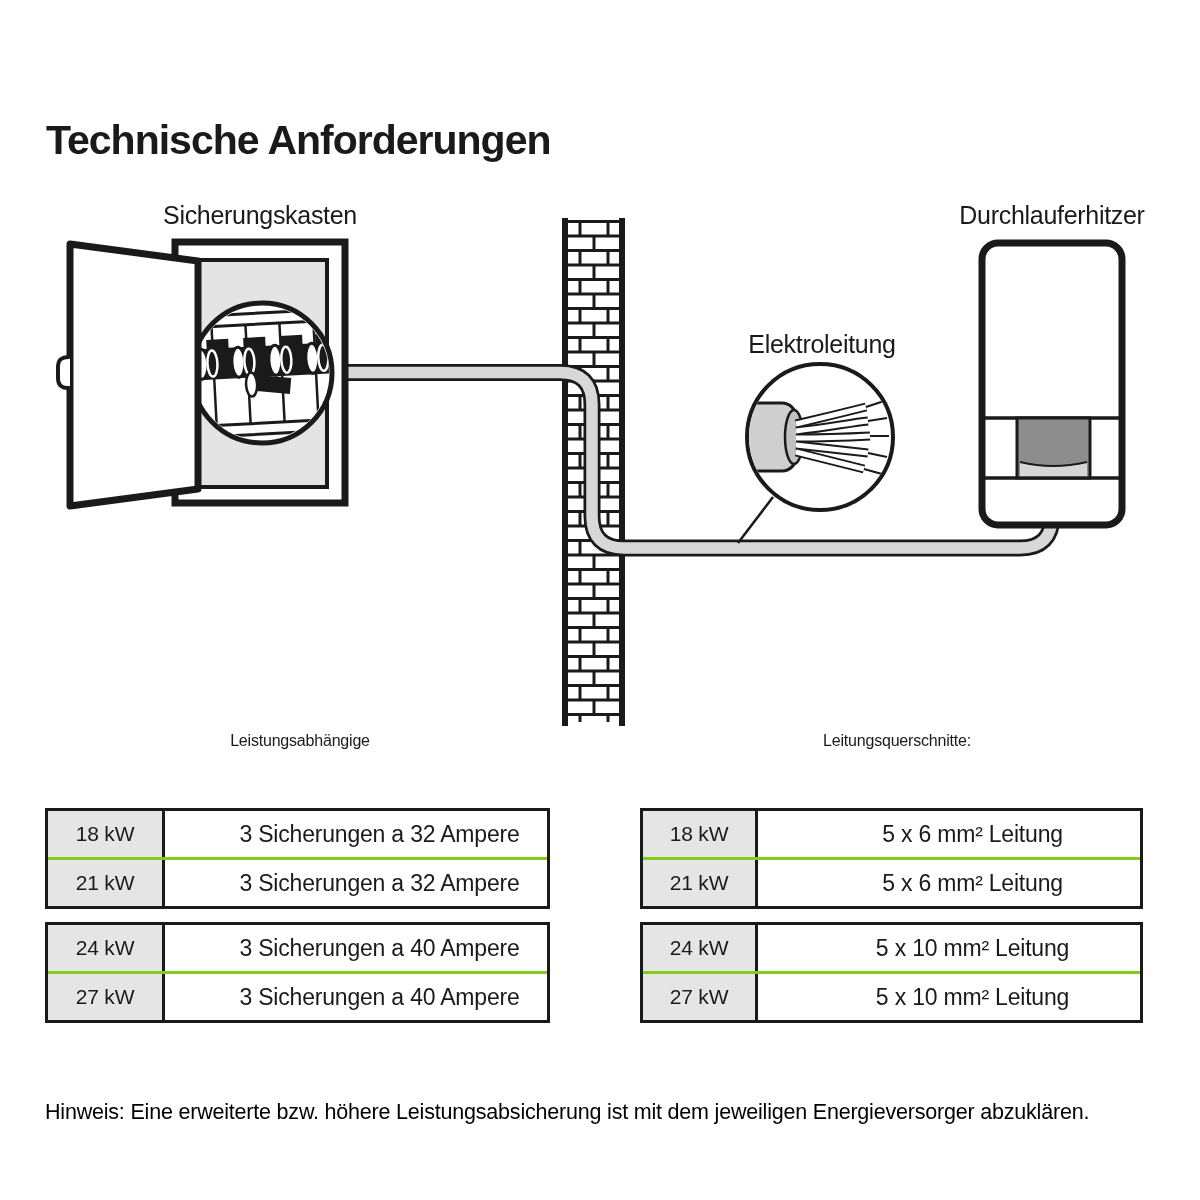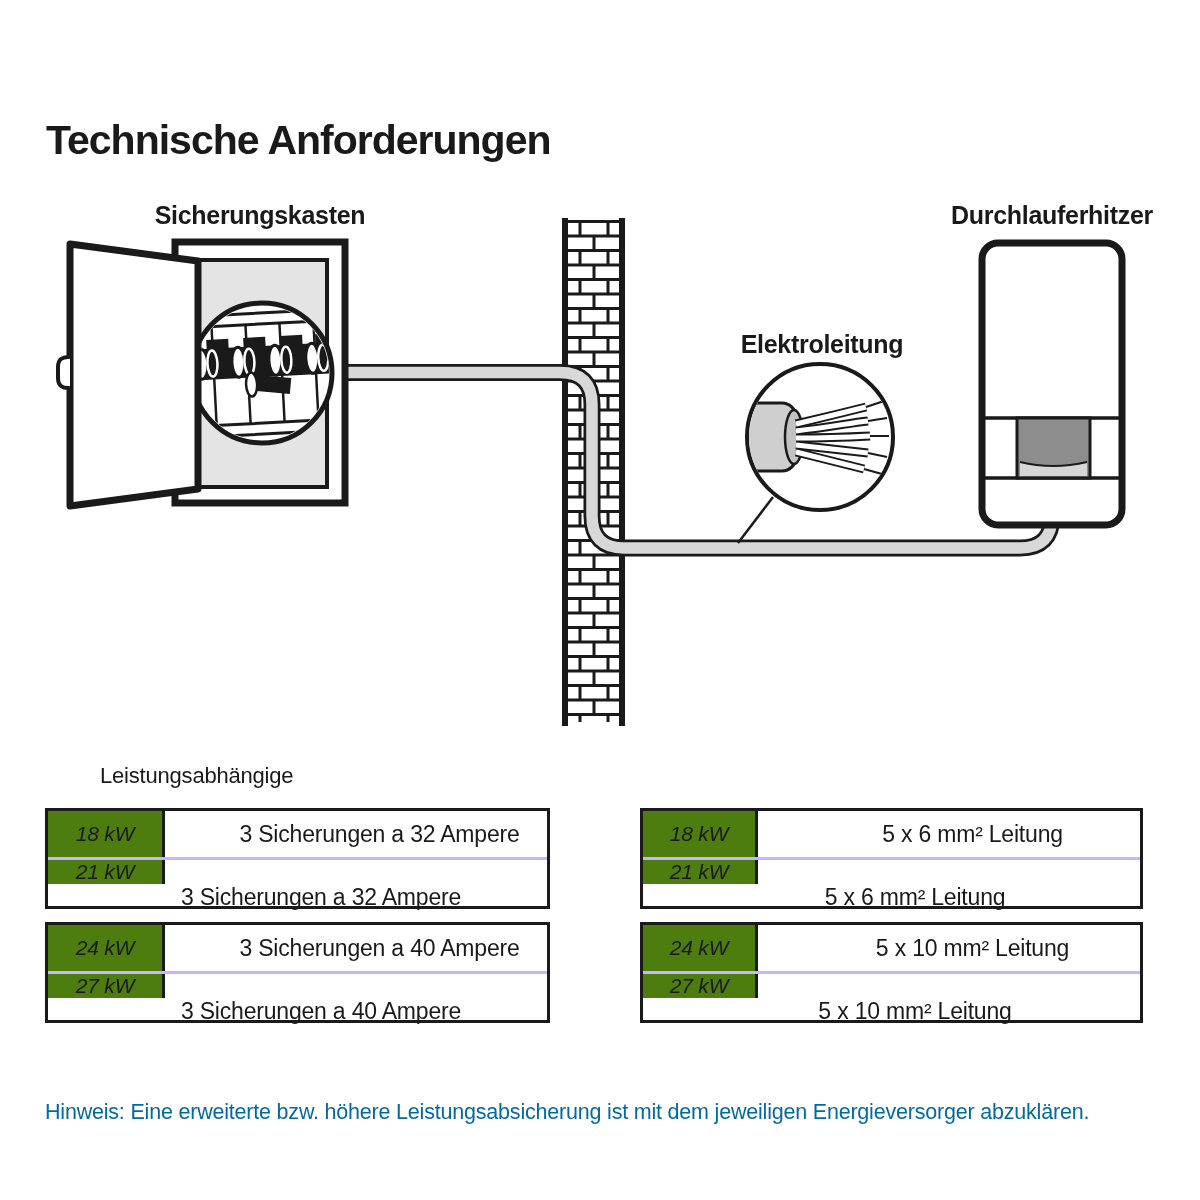--- a/index.html
+++ b/index.html
@@ -1,32 +1,32 @@
 <!DOCTYPE html>
 <html><head>
 <meta charset="utf-8">
 <style>
   html,body{margin:0;padding:0;background:#ffffff;}
   body{width:1200px;height:1200px;position:relative;overflow:hidden;
        font-family:"Liberation Sans","DejaVu Sans",sans-serif;color:#1a1a1a;}
   .abs{position:absolute;}
   .page-title{left:46px;top:76px;font-size:41px;font-weight:700;letter-spacing:-1px;margin-top:41px;}
-  .diag-label{font-weight:700;font-size:25px;letter-spacing:-0.3px;text-align:center;}
-  .tbl-heading{font-size:22px;line-height:29px;text-align:left;letter-spacing:-0.2px;margin-top:35px;}
+  .diag-label{font-weight:400;font-size:25px;letter-spacing:-0.3px;text-align:center;}
+  .tbl-heading{font-size:16px;line-height:29px;text-align:center;letter-spacing:-0.2px;}
   .tbl{border:3px solid #1a1a1a;background:#fff;box-sizing:border-box;}
   .trow{display:flex;height:46px;}
-  .trow + .trow{border-top:3px solid #c4b5fd;flex-direction:column;}
-  .cell-kw{background:#4d7c0f;border-right:3px solid #1a1a1a;
+  .trow + .trow{border-top:3px solid #84cc16;}
+  .cell-kw{background:#e5e5e5;border-right:3px solid #1a1a1a;
            display:flex;align-items:center;justify-content:center;
-           font-size:21px;letter-spacing:-0.2px;box-sizing:border-box;font-style:italic;}
+           font-size:21px;letter-spacing:-0.2px;box-sizing:border-box;}
   .tbl-left .cell-kw{width:117px;}
   .tbl-right .cell-kw{width:115px;}
   .cell-spec{flex:1;display:flex;align-items:center;justify-content:center;
              font-size:23px;letter-spacing:-0.2px;margin-left:47px;}
-  .note{left:45px;top:1100px;width:1130px;font-size:21.5px;color:#0369a1;letter-spacing:-0.2px;}
+  .note{left:45px;top:1100px;width:1130px;font-size:21.5px;color:#000000;letter-spacing:-0.2px;}
 </style>
 </head>
 <body>
 
 <div class="abs page-title">Technische Anforderungen</div>
 
 <svg class="abs" style="left:0;top:180px;" width="1200" height="560" viewBox="0 0 1200 560">
   <defs>
     <pattern id="bricks" x="566" y="40" width="28" height="29" patternUnits="userSpaceOnUse">
       <rect width="28" height="29" fill="#ffffff"></rect>
@@ -112,20 +112,21 @@
 </svg>
 
 <div class="abs diag-label" style="left:110px;top:201px;width:300px;">Sicherungskasten</div>
 <div class="abs diag-label" style="left:702px;top:330px;width:240px;">Elektroleitung</div>
 <div class="abs diag-label" style="left:932px;top:201px;width:240px;text-align:center;">Durchlauferhitzer</div>
 
 <div class="abs tbl-heading" style="left:100px;top:726px;width:400px;">
   <div>Leistungsabhängige</div>
 </div>
 <div class="abs tbl-heading" style="left:697px;top:726px;width:400px;">
+  <div>Leitungsquerschnitte:</div>
 </div>
 
 <div class="abs tbl tbl-left" style="left:45px;top:808px;width:505px;">
   <div class="trow">
     <div class="cell-kw">18 kW</div>
     <div class="cell-spec">3 Sicherungen a 32 Ampere</div>
   </div>
   <div class="trow">
     <div class="cell-kw">21 kW</div>
     <div class="cell-spec">3 Sicherungen a 32 Ampere</div>

